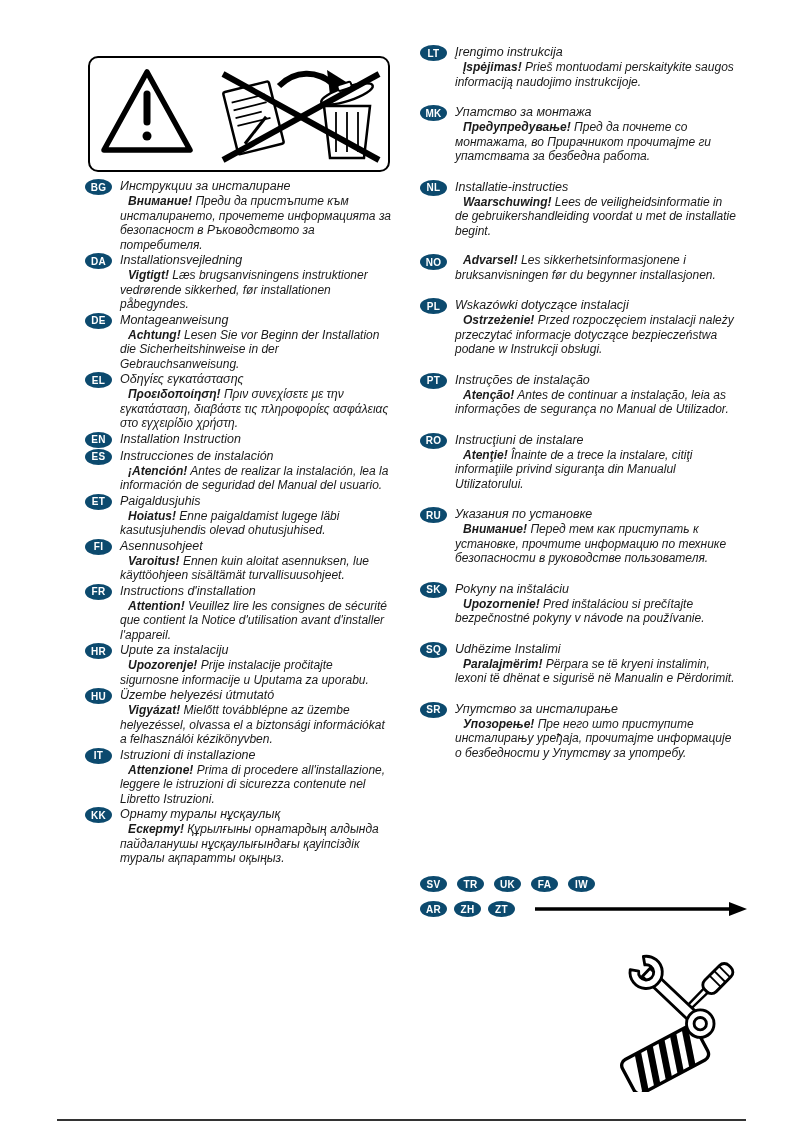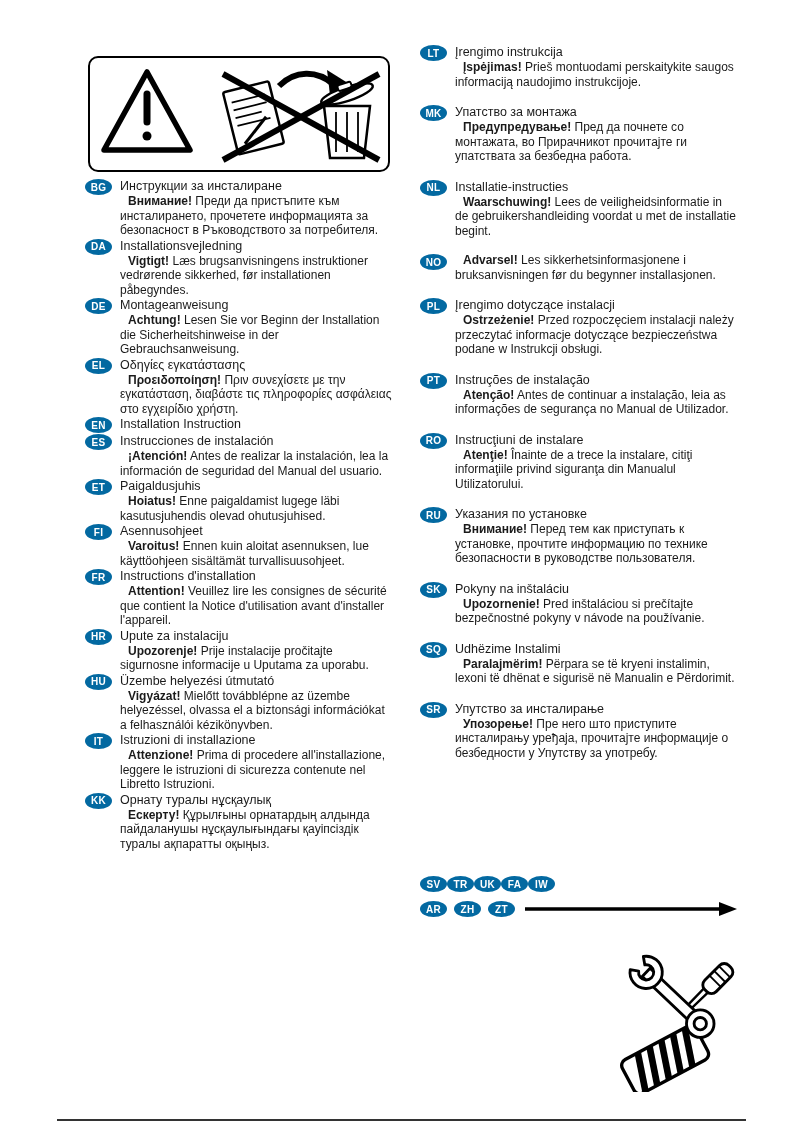--- a/index.html
+++ b/index.html
@@ -12,31 +12,31 @@
     position:absolute; left:88px; top:56px; width:302px; height:116px;
     border:2px solid #000; border-radius:10px; box-sizing:border-box;
     display:flex; align-items:center; justify-content:center; background:#fff;
   }
   .col { position:absolute; display:flex; flex-direction:column; }
   .col-left  { left:85px;  top:178px; width:308px; }
   .col-right { left:420px; top:44px;  width:318px; gap:15px; }
   .lang-item { display:flex; align-items:flex-start; }
   .badge {
     flex:0 0 auto; min-width:27px; height:16px; padding:0 3px; box-sizing:border-box;
-    background:#0369a1; color:#fff; border-radius:50%;
+    background:#0c4a6e; color:#fff; border-radius:50%;
     font-size:10px; font-weight:bold; letter-spacing:.3px;
     display:inline-flex; align-items:center; justify-content:center;
   }
   .lang-item .badge { margin-right:8px; margin-top:1px; }
-  .lang-text { flex:1; min-width:0; }
+  .lang-text { flex:1; min-width:0;font-style:italic; }
   .lang-title { font-size:12.5px; line-height:16px; }
   .lang-body { margin:0; font-size:12px; line-height:14.5px; }
   .lang-body b { font-weight:bold;padding-left:8px; }
   .extra-langs { position:absolute; left:420px; top:876px; width:330px; }
-  .badge-row { display:flex; gap:0; margin-bottom:9px; align-items:center; }
+  .badge-row { display:flex; gap:10px; margin-bottom:9px; align-items:center; }
   .badge-list { display:flex; gap:7px; }
   .arrow-svg { margin-left:10px; display:block; }
   .tools-svg { position:absolute; left:608px; top:942px; }
   .footer-line { position:absolute; left:57px; top:1119px; width:689px; height:2px; background:#333; }
 </style>
 </head>
 <body>
 
 <div class="page">
 
@@ -211,21 +211,21 @@
   <div class="lang-item">
     <span class="badge">NO</span>
     <div class="lang-text">
       <p class="lang-body"><b>Advarsel!</b> <span>Les sikkerhetsinformasjonene i bruksanvisningen før du begynner installasjonen.</span></p>
     </div>
   </div>
 
   <div class="lang-item">
     <span class="badge">PL</span>
     <div class="lang-text">
-      <div class="lang-title">Įrengimo dotyczące instalacji</div>
+      <div class="lang-title">Wskazówki dotyczące instalacji</div>
       <p class="lang-body"><b>Ostrzeżenie!</b> <span>Przed rozpoczęciem instalacji należy przeczytać informacje dotyczące bezpieczeństwa podane w Instrukcji obsługi.</span></p>
     </div>
   </div>
 
   <div class="lang-item">
     <span class="badge">PT</span>
     <div class="lang-text">
       <div class="lang-title">Instruções de instalação</div>
       <p class="lang-body"><b>Atenção!</b> <span>Antes de continuar a instalação, leia as informações de segurança no Manual de Utilizador.</span></p>
     </div>

